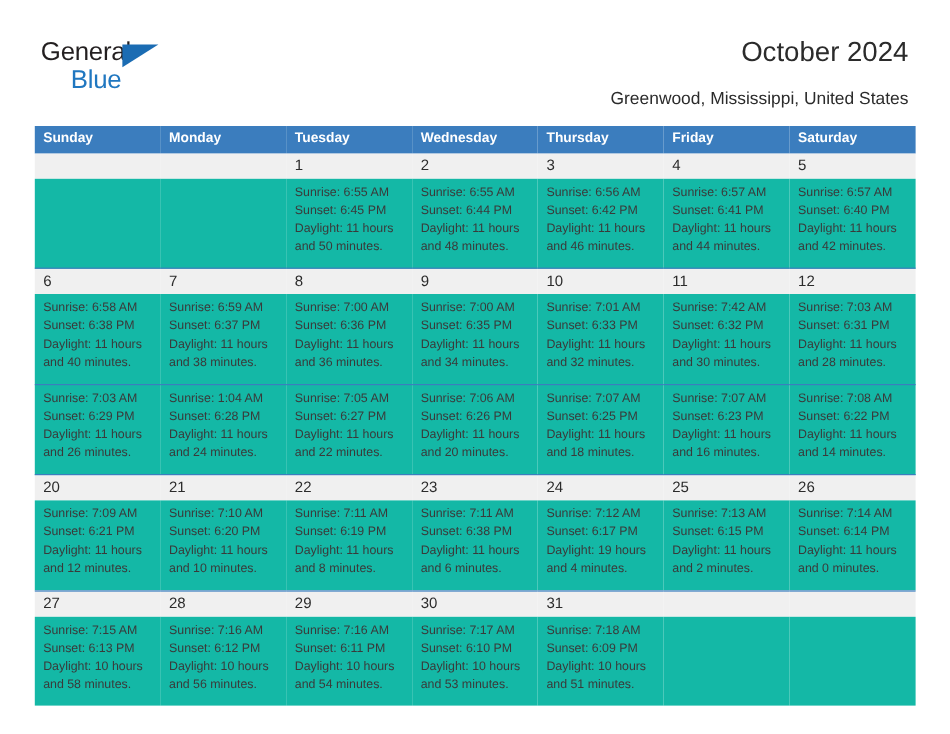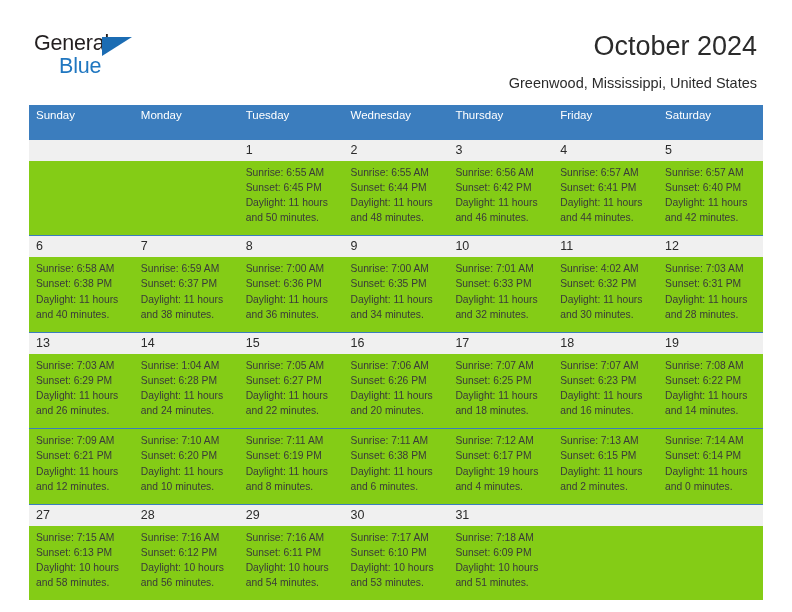--- a/index.html
+++ b/index.html
@@ -57,21 +57,21 @@
     left: 68px;
     top: 4px;
     width: 0; height: 0;
     border-left: 30px solid #1b6cb3;
     border-bottom: 19px solid transparent;
   }
   .title {
     position: absolute;
     right: 35px;
     top: 30px;
-    font-size: 27px;
+    font-size: 23px;
     color: #2b2b2b;
     line-height: 1.2;
     text-align: left;
     white-space: nowrap;
   }
   .subtitle {
     position: absolute;
     right: 35px;
     top: 75px;
     font-size: 14.5px;
@@ -92,41 +92,41 @@
     width: 734px;
     border-collapse: collapse;
     table-layout: fixed;
   }
   table.cal col { width: 104.857px; }
 
   thead th {
     background: #3b7dbe;
     color: #ffffff;
     font-size: 11.5px;
-    font-weight: normal;
+    font-weight: bold;
     text-align: left;
-    padding: 4px 0 17px 7px;
+    padding: 4px 0 5px 7px;
     line-height: 1.2;
     height: 19px;
     box-sizing: border-box;
   }
 
   tr.week-daynums td {
     background: #f0f0f0;
     font-size: 12.5px;
     color: #2b2b2b;
     text-align: left;
     padding: 3px 0 3px 7px;
     line-height: 1.2;
     height: 18px;
     vertical-align: top;
     box-sizing: border-box;
   }
   tr.week-info td {
-    background: #84cc16;
+    background: #14b8a6;
     font-size: 10.3px;
     color: #3a3a3a;
     text-align: left;
     padding: 4px 6px 10px 7px;
     line-height: 1.47;
     vertical-align: top;
     height: 72px;
     box-sizing: border-box;
   }
   tr.week-info.rule td {
@@ -256,40 +256,31 @@
             <span class="info-line">Sunrise: 7:00 AM</span>
             <span class="info-line">Sunset: 6:35 PM</span>
             <span class="daylight-wrap">Daylight: 11 hours and 34 minutes.</span>
           </td>
           <td>
             <span class="info-line">Sunrise: 7:01 AM</span>
             <span class="info-line">Sunset: 6:33 PM</span>
             <span class="daylight-wrap">Daylight: 11 hours and 32 minutes.</span>
           </td>
           <td>
-            <span class="info-line">Sunrise: 4:02 AM</span>
+            <span class="info-line">Sunrise: 7:42 AM</span>
             <span class="info-line">Sunset: 6:32 PM</span>
             <span class="daylight-wrap">Daylight: 11 hours and 30 minutes.</span>
           </td>
           <td>
             <span class="info-line">Sunrise: 7:03 AM</span>
             <span class="info-line">Sunset: 6:31 PM</span>
             <span class="daylight-wrap">Daylight: 11 hours and 28 minutes.</span>
           </td>
         </tr>
 
-        <tr class="week-daynums">
-          <td>13</td>
-          <td>14</td>
-          <td>15</td>
-          <td>16</td>
-          <td>17</td>
-          <td>18</td>
-          <td>19</td>
-        </tr>
         <tr class="week-info rule">
           <td>
             <span class="info-line">Sunrise: 7:03 AM</span>
             <span class="info-line">Sunset: 6:29 PM</span>
             <span class="daylight-wrap">Daylight: 11 hours and 26 minutes.</span>
           </td>
           <td>
             <span class="info-line">Sunrise: 1:04 AM</span>
             <span class="info-line">Sunset: 6:28 PM</span>
             <span class="daylight-wrap">Daylight: 11 hours and 24 minutes.</span>
@@ -314,20 +305,29 @@
             <span class="info-line">Sunset: 6:23 PM</span>
             <span class="daylight-wrap">Daylight: 11 hours and 16 minutes.</span>
           </td>
           <td>
             <span class="info-line">Sunrise: 7:08 AM</span>
             <span class="info-line">Sunset: 6:22 PM</span>
             <span class="daylight-wrap">Daylight: 11 hours and 14 minutes.</span>
           </td>
         </tr>
 
+        <tr class="week-daynums">
+          <td>20</td>
+          <td>21</td>
+          <td>22</td>
+          <td>23</td>
+          <td>24</td>
+          <td>25</td>
+          <td>26</td>
+        </tr>
         <tr class="week-info rule">
           <td>
             <span class="info-line">Sunrise: 7:09 AM</span>
             <span class="info-line">Sunset: 6:21 PM</span>
             <span class="daylight-wrap">Daylight: 11 hours and 12 minutes.</span>
           </td>
           <td>
             <span class="info-line">Sunrise: 7:10 AM</span>
             <span class="info-line">Sunset: 6:20 PM</span>
             <span class="daylight-wrap">Daylight: 11 hours and 10 minutes.</span>

